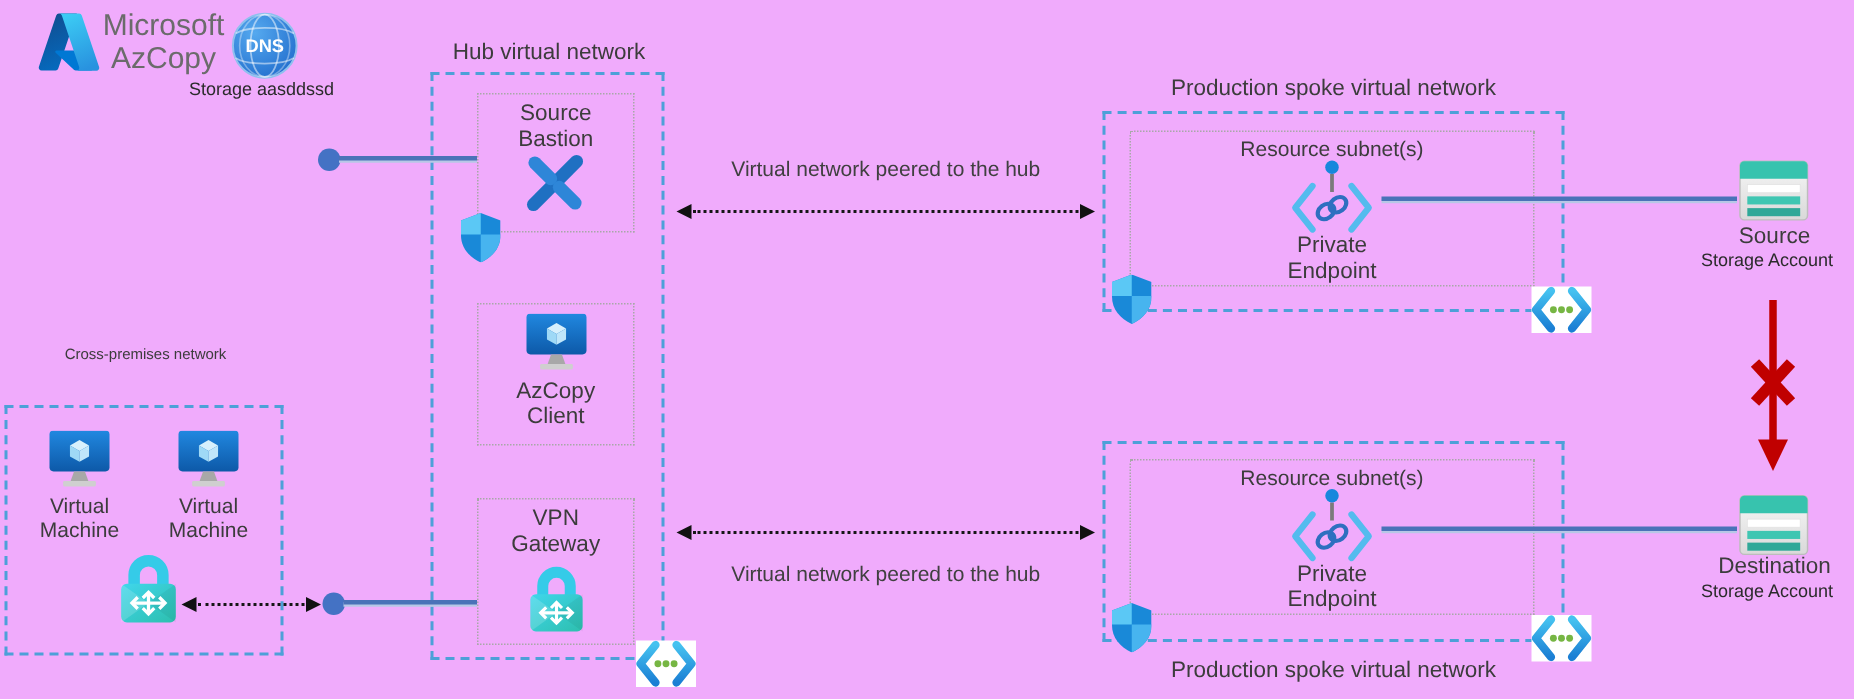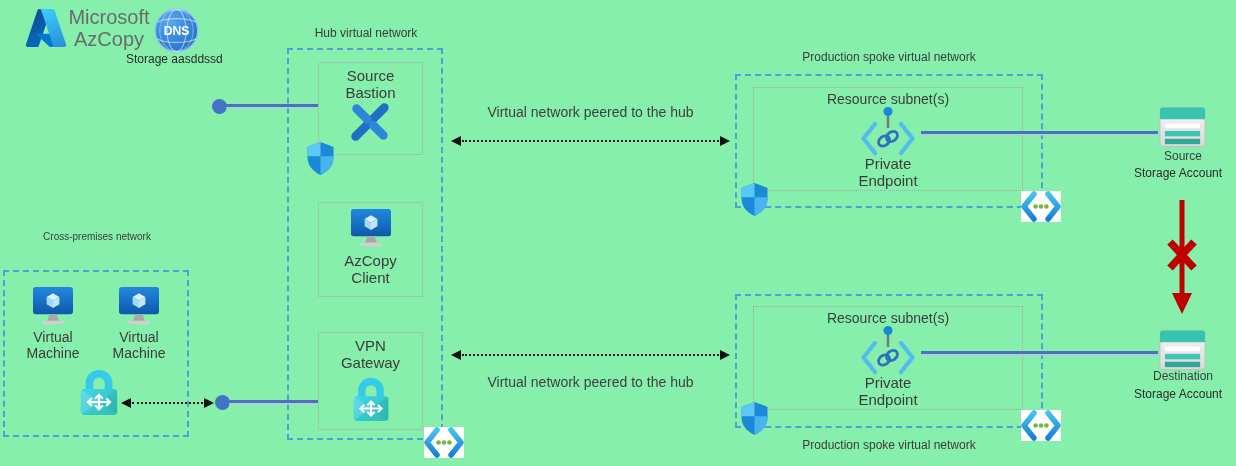--- a/index.html
+++ b/index.html
@@ -1,21 +1,21 @@
 <!DOCTYPE html>
 <html style="--vnet_border: #4DA0D8; --subnet_border: #A8A8A8; --connector: #4A72B8; --blocked_arrow: #C00000; --storage_teal: #37C3AE;"><head>
 <meta charset="utf-8">
 <style>
   html,body{margin:0;padding:0;background:#fff;}
-  .canvas{position:relative;width:1236px;height:466px;background:#86efac;overflow:hidden;
+  .canvas{position:relative;width:1236px;height:466px;background:#f0abfc;overflow:hidden;
           font-family:"Liberation Sans",sans-serif;color:#3a3a3a;}
   .abs{position:absolute;}
   .vnet-box{border:2px dashed var(--vnet_border,#4DA0D8);box-sizing:border-box;}
   .subnet-box{border:1.5px dotted var(--subnet_border,#A8A8A8);box-sizing:border-box;}
-  .title{font-size:12px;text-align:center;white-space:nowrap;color:#3c3c3c;}
+  .title{font-size:15px;text-align:center;white-space:nowrap;color:#3c3c3c;}
   .lbl{font-size:15px;line-height:17px;text-align:center;color:#3c3c3c;}
   .small-lbl{font-size:12px;line-height:14px;color:#2b2b2b;}
   .subnet-lbl{font-size:14px;text-align:center;white-space:nowrap;color:#3c3c3c;}
   .peer-lbl{font-size:14px;text-align:center;white-space:nowrap;color:#404040;}
   .brand-text{font-size:20px;line-height:22px;color:#6b6b6b;text-align:center;}
   .conn{height:3px;background:var(--connector,#4A72B8);box-shadow:0 1.5px 0 0 #b7c7e6;}
   .dot{width:15px;height:15px;border-radius:50%;background:#4472c4;}
   .darrow{display:flex;align-items:center;height:13px;}
   .darrow .dline{flex:1;border-top:2.5px dotted #161616;margin:0 1px;}
   .tri-l{width:0;height:0;border-top:5.5px solid transparent;border-bottom:5.5px solid transparent;border-right:10px solid #111;}

